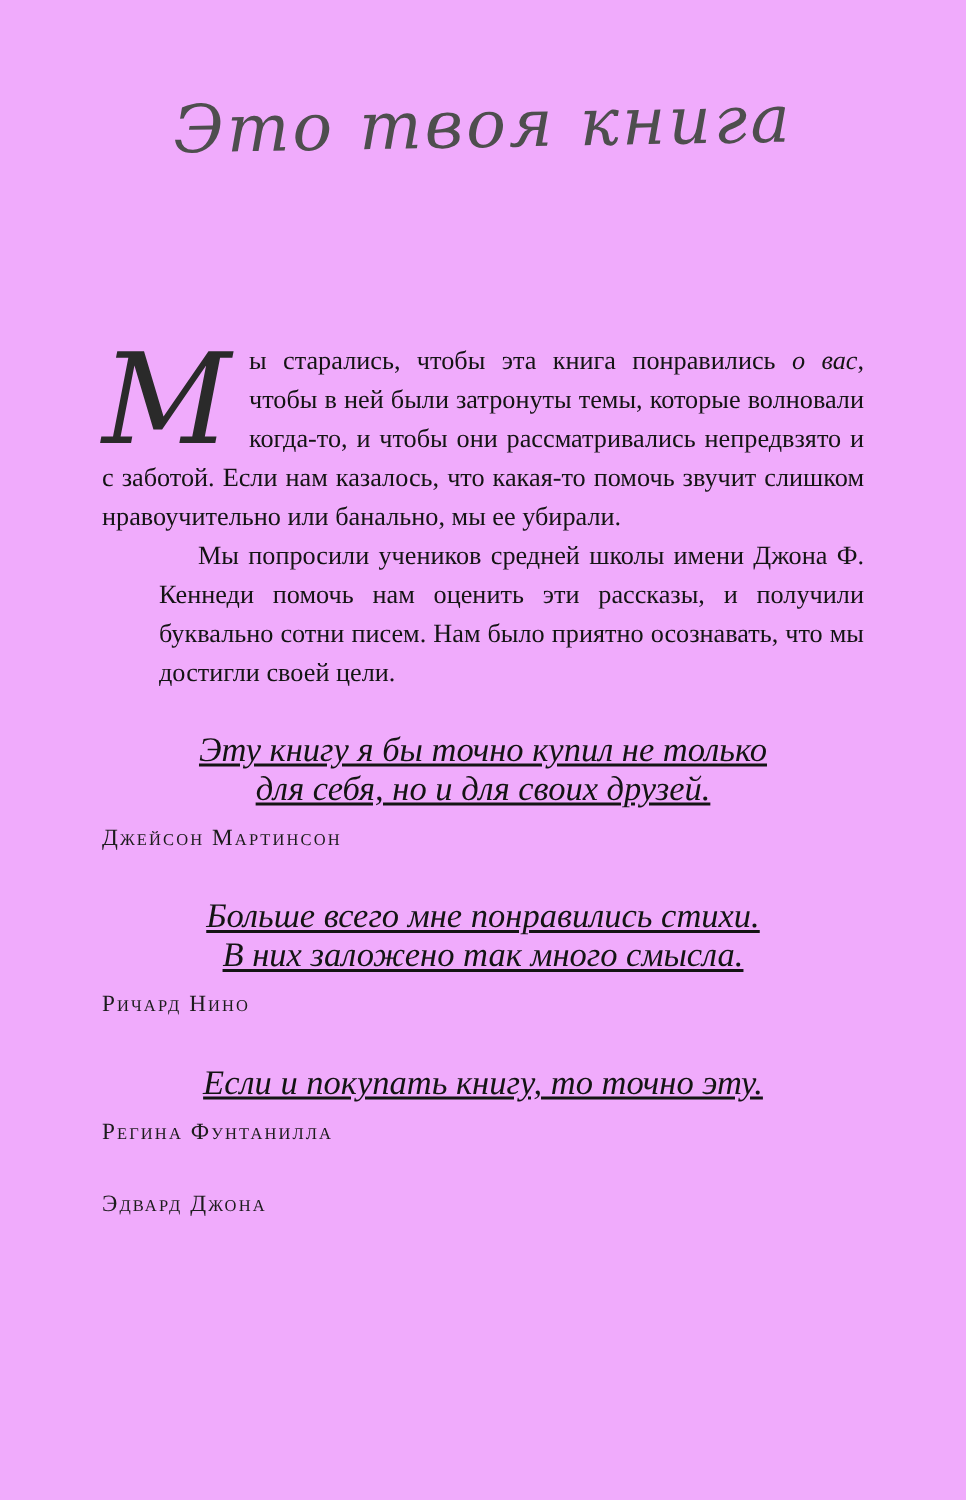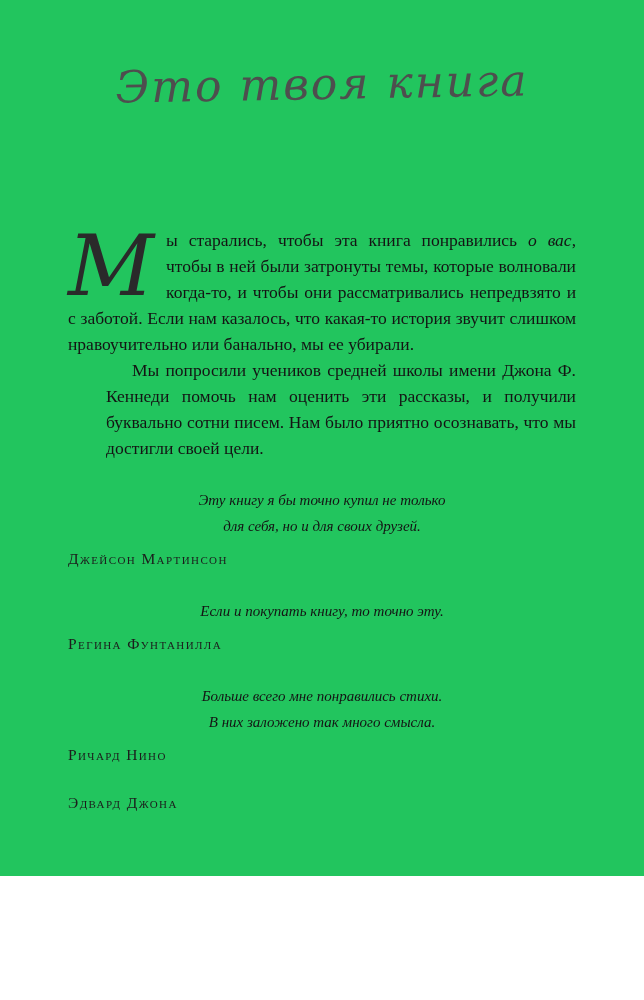--- a/index.html
+++ b/index.html
@@ -1,23 +1,23 @@
 <!DOCTYPE html>
 <html><head>
 <meta charset="utf-8">
 <style>
   * { margin: 0; padding: 0; box-sizing: border-box; }
   html, body { background: #ffffff; }
 
   .page {
     position: relative;
     width: 644px;
-    height: 876px;
+    height: 1000px;
     margin: 0 auto;
-    background: #22c55e;
+    background: #f0abfc;
     color: #1c1c1c;
     font-family: "Liberation Serif", "DejaVu Serif", serif;
     padding: 58px 68px 0 68px;
     overflow: hidden;
   }
 
   .title {
     text-align: center;
     font-family: "DejaVu Serif", serif;
     font-style: italic;
@@ -53,24 +53,25 @@
   .emph { font-style: italic; }
 
   .testimonials { margin-top: 26px; }
 
   .quote-block { margin-top: 30px; }
   .quote-block:first-child { margin-top: 0; }
 
   .quote-text {
     text-align: center;
     font-style: italic;
-    font-size: 15px;
+    font-size: 23px;
     line-height: 26px;
     color: #141414;
     white-space: pre-line;
+    text-decoration: underline;
   }
 
   .quote-author {
     text-align: left;
     font-variant: small-caps;
     font-size: 15.5px;
     letter-spacing: 1.4px;
     color: #1c1c1c;
     margin-top: 11px;
   }
@@ -78,42 +79,42 @@
 </head>
 <body>
 
 <div class="page">
 
   <h1 class="title">Это твоя книга</h1>
 
   <div class="body-text">
 
     <p class="para">
-      <span class="dropcap">М</span><span>ы старались, чтобы эта книга понравились </span><span class="emph">о вас</span><span>, чтобы в ней были затронуты темы, которые волновали когда-то, и чтобы они рассматривались непредвзято и с заботой. Если нам казалось, что какая-то история звучит слишком нравоучительно или банально, мы ее убирали.</span>
+      <span class="dropcap">М</span><span>ы старались, чтобы эта книга понравились </span><span class="emph">о вас</span><span>, чтобы в ней были затронуты темы, которые волновали когда-то, и чтобы они рассматривались непредвзято и с заботой. Если нам казалось, что какая-то помочь звучит слишком нравоучительно или банально, мы ее убирали.</span>
     </p>
 
     <p class="para indent">Мы попросили учеников средней школы имени Джона Ф. Кеннеди помочь нам оценить эти рассказы, и получили буквально сотни писем. Нам было приятно осознавать, что мы достигли своей цели.</p>
 
     <div class="testimonials">
 
       <div class="quote-block">
         <p class="quote-text">Эту книгу я бы точно купил не только
 для себя, но и для своих друзей.</p>
         <p class="quote-author">Джейсон Мартинсон</p>
       </div>
 
       <div class="quote-block">
-        <p class="quote-text">Если и покупать книгу, то точно эту.</p>
-        <p class="quote-author">Регина Фунтанилла</p>
+        <p class="quote-text">Больше всего мне понравились стихи.
+В них заложено так много смысла.</p>
+        <p class="quote-author">Ричард Нино</p>
       </div>
 
       <div class="quote-block">
-        <p class="quote-text">Больше всего мне понравились стихи.
-В них заложено так много смысла.</p>
-        <p class="quote-author">Ричард Нино</p>
+        <p class="quote-text">Если и покупать книгу, то точно эту.</p>
+        <p class="quote-author">Регина Фунтанилла</p>
       </div>
 
       <div class="quote-block">
         <p class="quote-author">Эдвард Джона</p>
       </div>
 
     </div>
   </div>
 </div>
 

